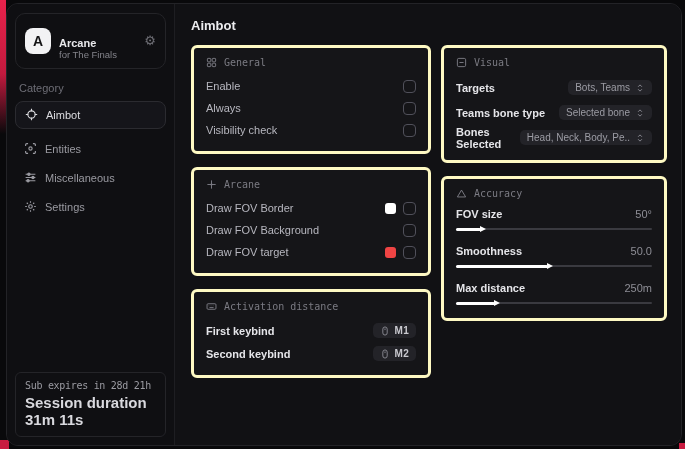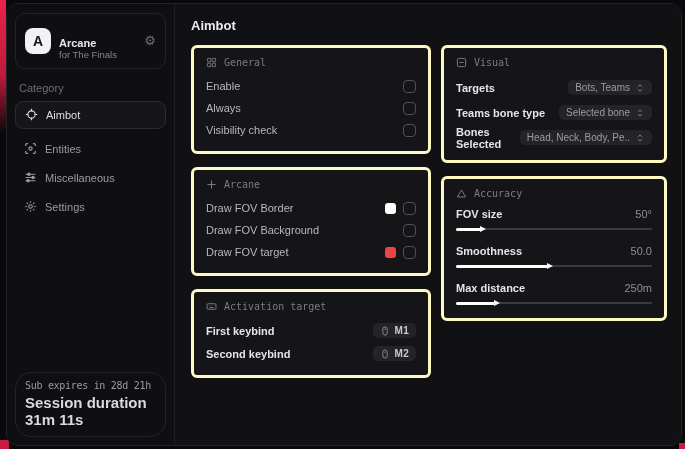--- a/index.html
+++ b/index.html
@@ -38,21 +38,21 @@
 
   .nav { display:flex; flex-direction:column; }
   .nav-item { height:28px; display:flex; align-items:center; gap:8px; padding:0 9px;
     border-radius:8px; color:#9a9aa1; font-size:11px; cursor:pointer; }
   .nav-item.active { border:1px solid #2b2b30; background:#15151a; color:#dcdce0; margin-bottom:5px; }
   .nav-item + .nav-item { margin-top:1px; }
   .nav-icon { width:13px; height:13px; flex:0 0 13px; display:flex; align-items:center; justify-content:center; }
   .nav-icon svg { width:13px; height:13px; stroke:currentColor; fill:none; stroke-width:1.4; }
 
   .sidebar-spacer { flex:1; }
-  .sub-card { border:1px solid #242428; border-radius:16px; padding:7px 9px 8px 9px; }
+  .sub-card { border:1px solid #242428; border-radius:6px; padding:7px 9px 8px 9px; }
   .sub-line1 { font-family:"DejaVu Sans Mono", monospace; font-size:10px; color:#9b9ba2; letter-spacing:-0.3px; }
   .sub-line2 { font-size:15px; font-weight:bold; color:#d9d9de; margin-top:3px; }
 
   
   .main { flex:1; padding:12px 14px 12px 16px; background:#111114; }
   .page-title { font-size:13px; font-weight:bold; color:#ededf0; margin:2px 0 12px 0; }
   .cols { display:flex; gap:10px; align-items:flex-start; }
   .col-left { width:240px; flex:0 0 240px; display:flex; flex-direction:column; }
   .col-right { flex:1; display:flex; flex-direction:column; }
 
@@ -231,21 +231,21 @@
 
         <div class="card">
           <div class="card-header">
             <svg viewBox="0 0 16 16">
                 <rect x="1.5" y="4" width="13" height="8" rx="1.5"></rect>
                 <line x1="4" y1="7" x2="4.6" y2="7"></line>
                 <line x1="7" y1="7" x2="7.6" y2="7"></line>
                 <line x1="10" y1="7" x2="10.6" y2="7"></line>
                 <line x1="5" y1="9.6" x2="11" y2="9.6"></line>
               </svg>
-            <span>Activation target</span>
+            <span>Activation distance</span>
           </div>
           <div class="row act-row">
             <span class="row-label bright">First keybind</span>
             <span class="chip">
               <svg viewBox="0 0 16 16">
                   <rect x="4.5" y="1.5" width="7" height="13" rx="3.5"></rect>
                   <line x1="8" y1="4" x2="8" y2="6.5"></line>
                 </svg>
               <span class="key-label">M1</span>
             </span>

